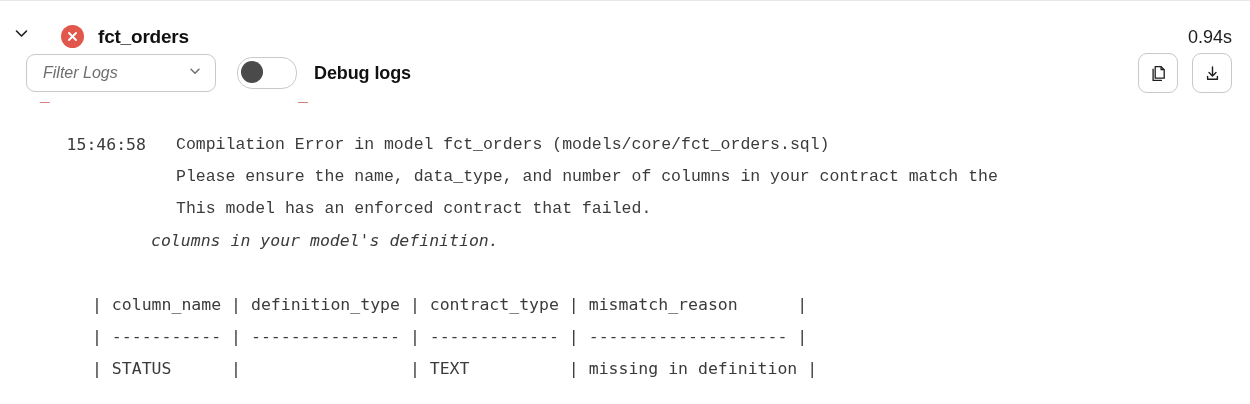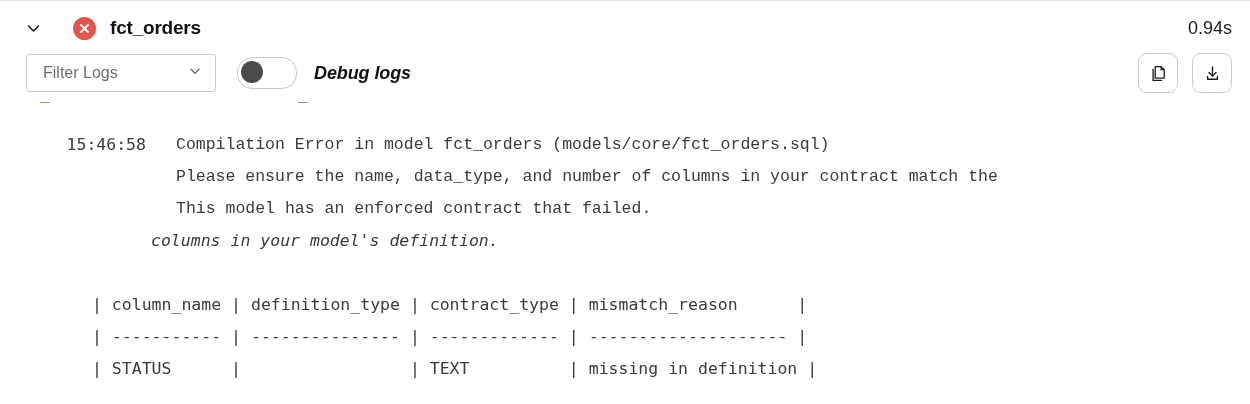--- a/index.html
+++ b/index.html
@@ -21,24 +21,23 @@
     height: 1px;
     background: #e7e7e7;
   }
 
   
   .header {
     position: absolute;
     top: 8px; left: 0; right: 0;
     height: 40px;
     display: flex;
-    align-items: center;
+    align-items: flex-end;
     padding: 0 18px 0 6px;
     box-sizing: border-box;
-    margin-left: 12px;
   }
   .chevron-btn {
     width: 30px; height: 30px;
     display: flex; align-items: center; justify-content: center;
     cursor: pointer;
     flex: 0 0 auto;
   }
   .chevron-btn svg { display: block; }
   .status-icon {
     width: 23px; height: 23px;
@@ -72,29 +71,30 @@
     height: 42px;
     display: flex;
     align-items: center;
     padding: 0 18px 0 26px;
     box-sizing: border-box;
   }
   .filter-select {
     width: 190px;
     height: 38px;
     border: 1px solid #c9c9c9;
-    border-radius: 3px;
+    border-radius: 9px;
     background: #ffffff;
     display: flex;
     align-items: center;
     justify-content: space-between;
     padding: 0 13px 0 16px;
     box-sizing: border-box;
     cursor: pointer;
     flex: 0 0 auto;
+    font-style: italic;
   }
   .filter-select .label {
     font-size: 16px;
     color: #6e6e6e;
     white-space: nowrap;
   }
   .toggle {
     margin-left: 21px;
     width: 58px;
     height: 30px;
@@ -112,21 +112,20 @@
     border-radius: 50%;
     background: #4a4a4a;
   }
   .toggle-label {
     margin-left: 17px;
     font-size: 18px;
     font-weight: 700;
     color: #111111;
     letter-spacing: -0.1px;
     white-space: nowrap;
-    font-style: italic;
   }
   .icon-btn {
     width: 38px; height: 38px;
     border: 1px solid #c9c9c9;
     border-radius: 9px;
     background: #ffffff;
     display: flex; align-items: center; justify-content: center;
     cursor: pointer;
     flex: 0 0 auto;
   }

